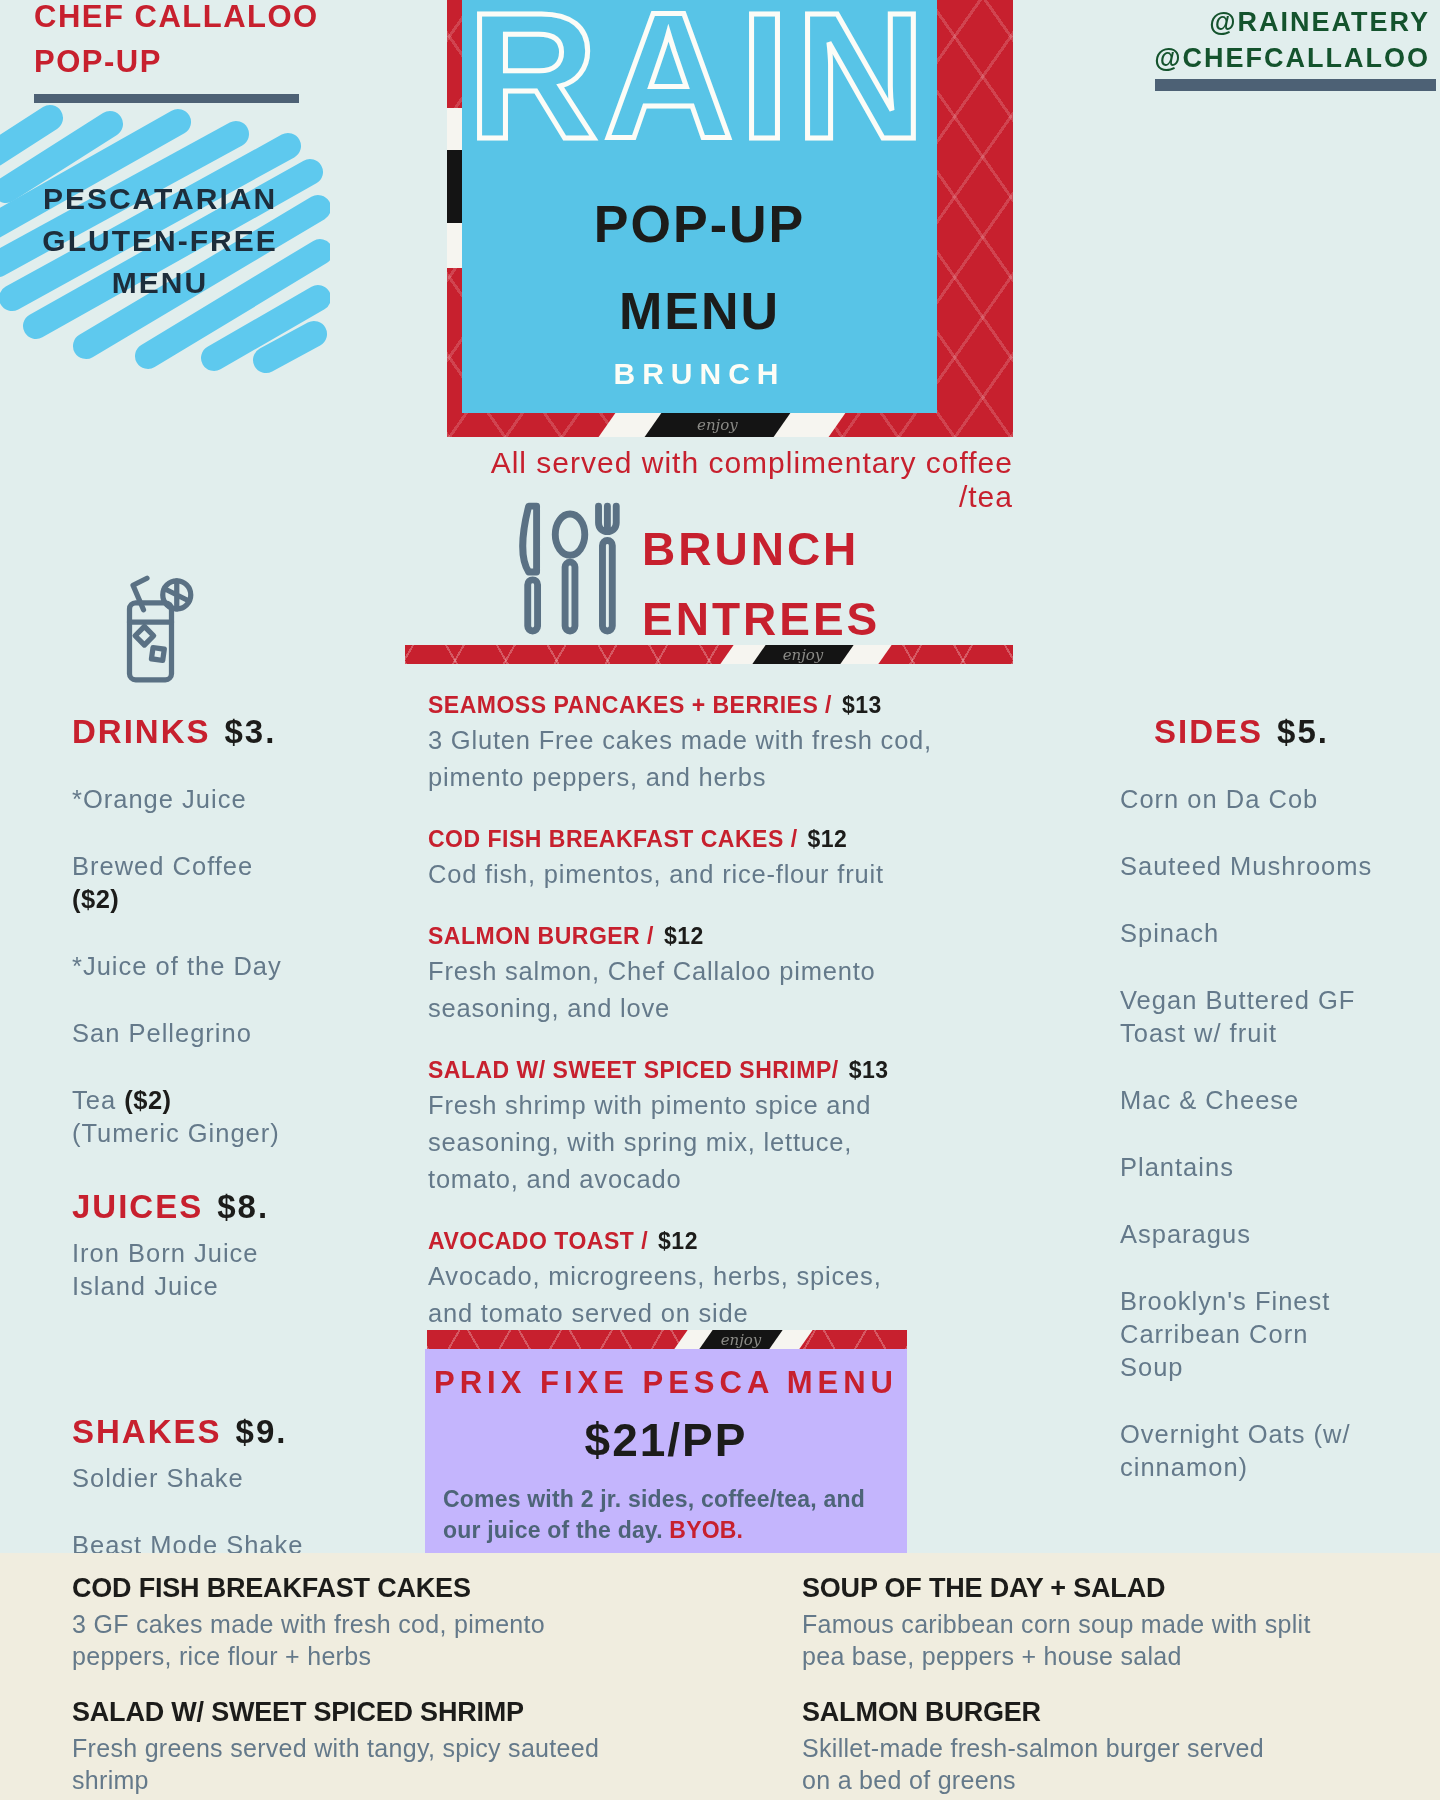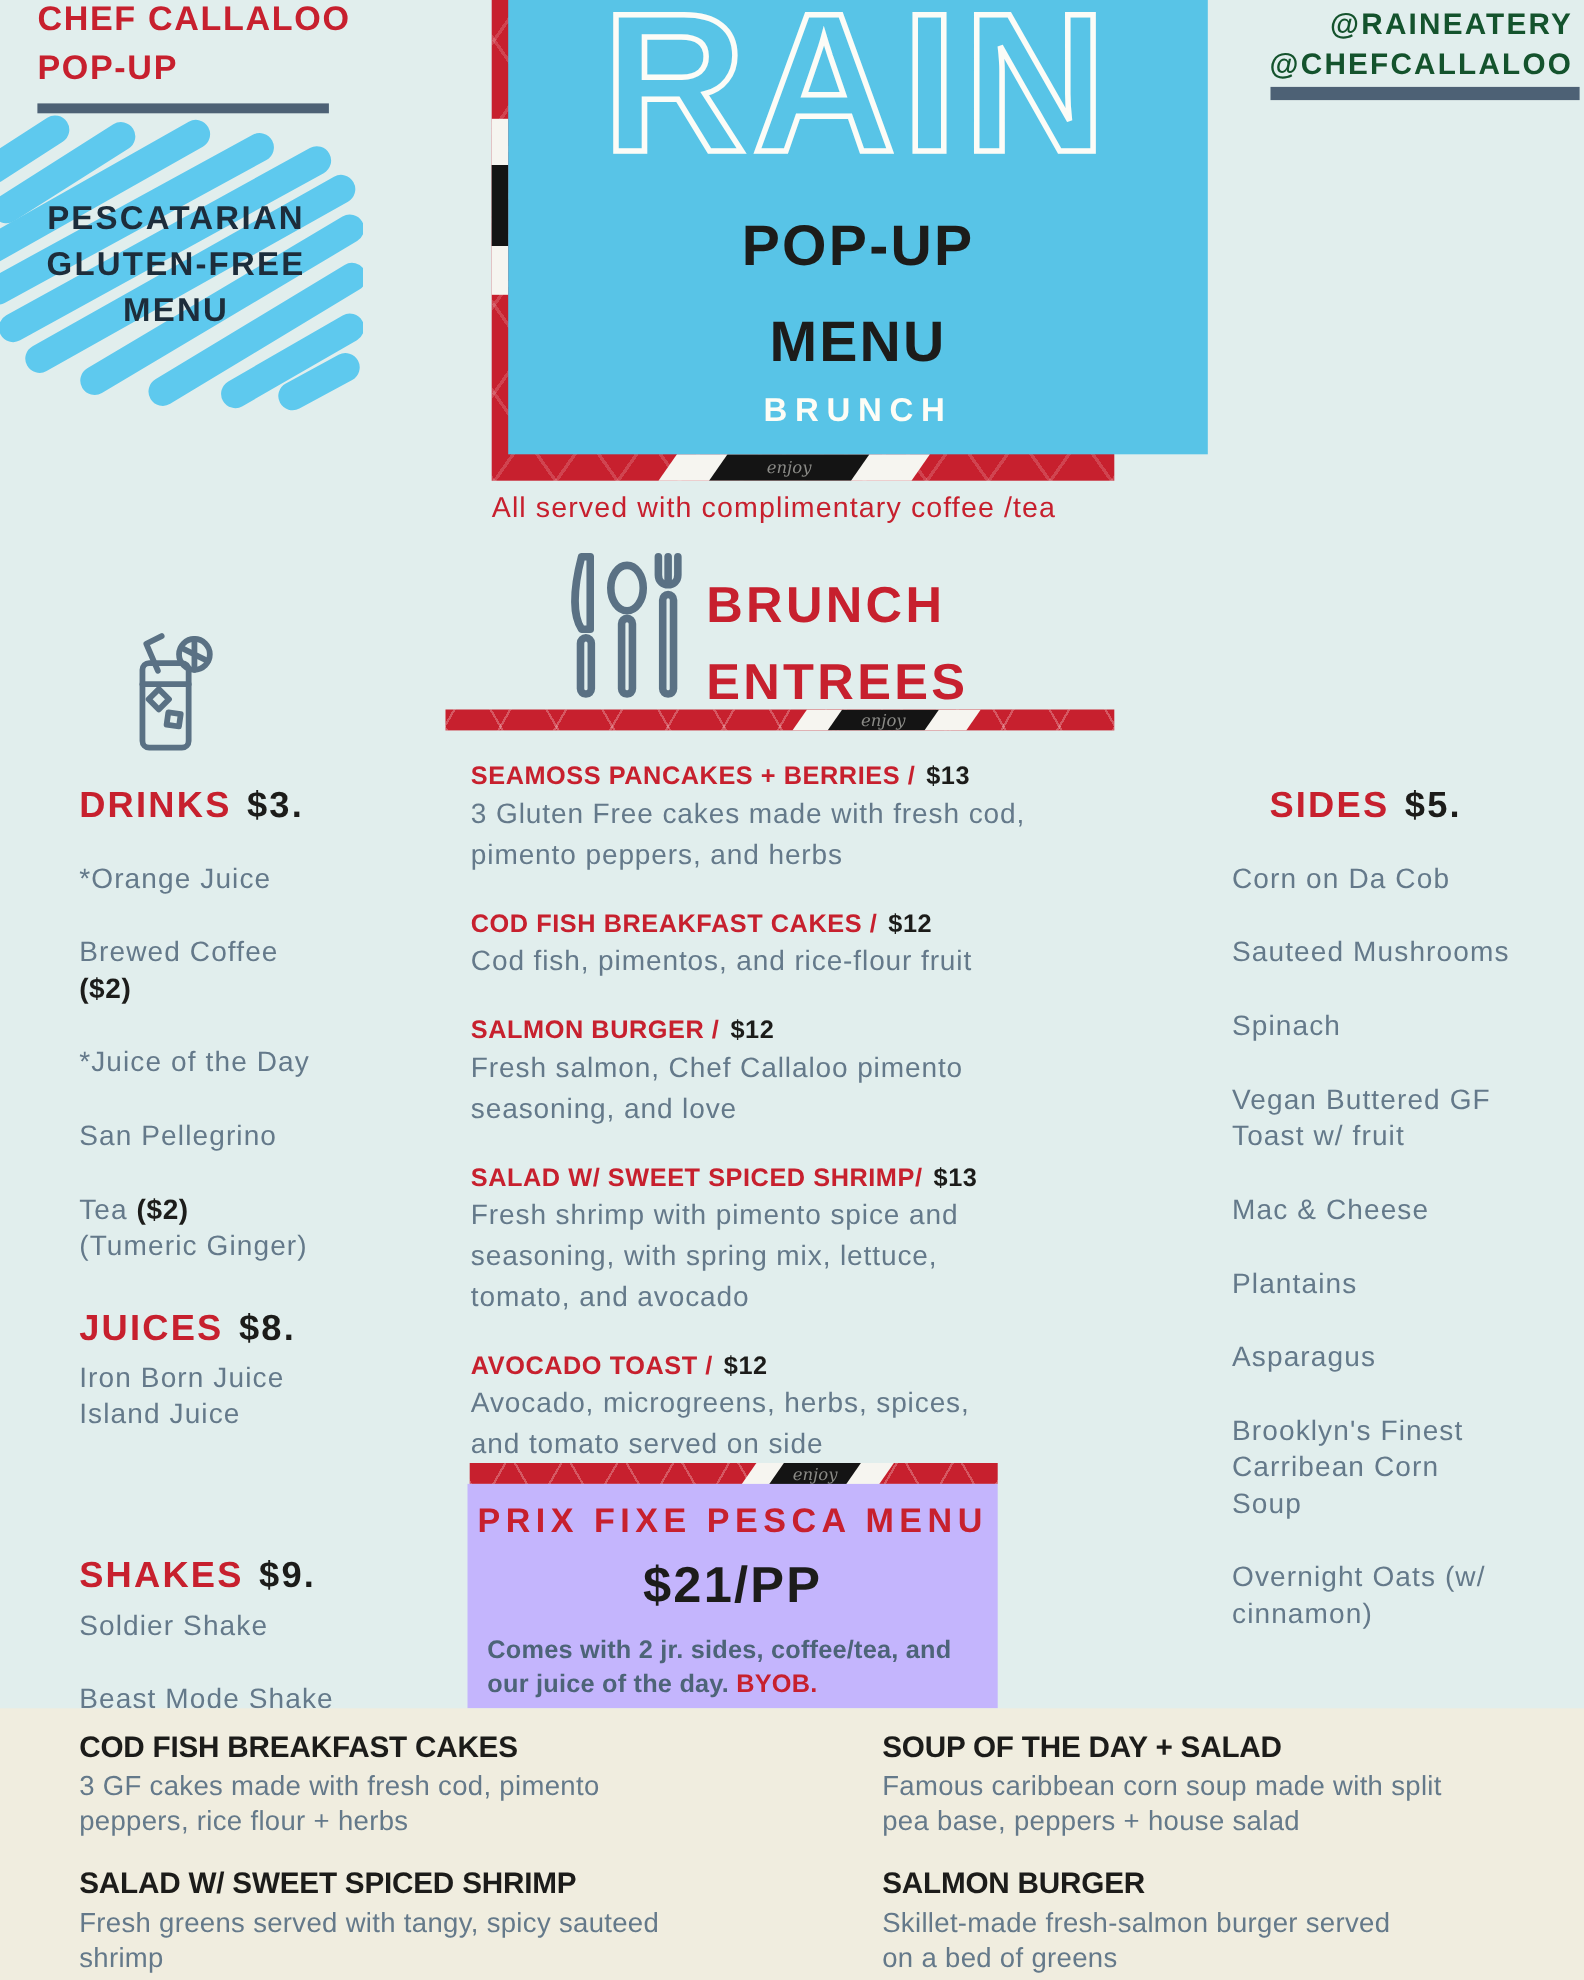--- a/index.html
+++ b/index.html
@@ -35,32 +35,32 @@
       repeating-linear-gradient(-55deg, rgba(255,255,255,.16) 0 3px, transparent 3px 46px);
   }
   .frame-patch-left { position:absolute; left:0; top:128px; width:15px; height:160px;
     background:linear-gradient(to bottom,#f6f5f0 0 26%, #141414 26% 72%, #f6f5f0 72%); }
   .frame-patch-bottom { position:absolute; left:160px; bottom:0; width:230px; height:24px;
     background:#f6f5f0; transform:skewX(-35deg); overflow:hidden; }
   .patch-black { position:absolute; left:20%; top:0; width:56%; height:100%; background:#141414;
     display:flex; align-items:center; justify-content:center; }
   .patch-script { font-family:"DejaVu Serif", serif; font-style:italic; font-size:15px;
     color:#8a8a86; transform:skewX(35deg); }
-  .logo-box { position:absolute; left:462px; top:0; width:636px; height:413px; background:#58c4e7; }
+  .logo-box { position:absolute; left:462px; top:0; width:475px; height:413px; background:#58c4e7; }
   .logo-rain { position:absolute; top:-12px; left:0; width:100%; text-align:center;
     font-size:180px; font-weight:700; letter-spacing:6px; line-height:175px;
     color:transparent; -webkit-text-stroke:5px #fcfcf7; }
   .logo-pop { position:absolute; top:196px; width:100%; text-align:center;
     font-size:52px; font-weight:800; letter-spacing:2px; line-height:56px; color:#1c1c1a; }
   .logo-menu { position:absolute; top:283px; width:100%; text-align:center;
     font-size:52px; font-weight:800; letter-spacing:2px; line-height:56px; color:#1c1c1a; }
   .logo-brunch { position:absolute; top:357px; width:100%; text-align:center;
     font-size:30px; font-weight:700; letter-spacing:7px; line-height:34px; color:#fdfdf6; }
-  .serve-note { position:absolute; left:447px; top:446px; width:566px; text-align:left;
-    font-size:26px; color:#c7202e; letter-spacing:1px; }
+  .serve-note { position:absolute; left:447px; top:446px; width:566px; text-align:right;
+    font-size:30px; color:#c7202e; letter-spacing:1px; }
 
   
   .utensils { position:absolute; left:512px; top:500px; width:118px; height:140px; }
   .entrees-heading { position:absolute; left:642px; top:514px; font-size:46px; font-weight:800;
     letter-spacing:3px; line-height:70px; color:#c7202e; }
 
   
   .pattern-bar { position:absolute; height:19px; background-color:#c7202e; overflow:hidden;
     background-image:
       repeating-linear-gradient(60deg, rgba(255,255,255,.25) 0 2px, transparent 2px 44px),

